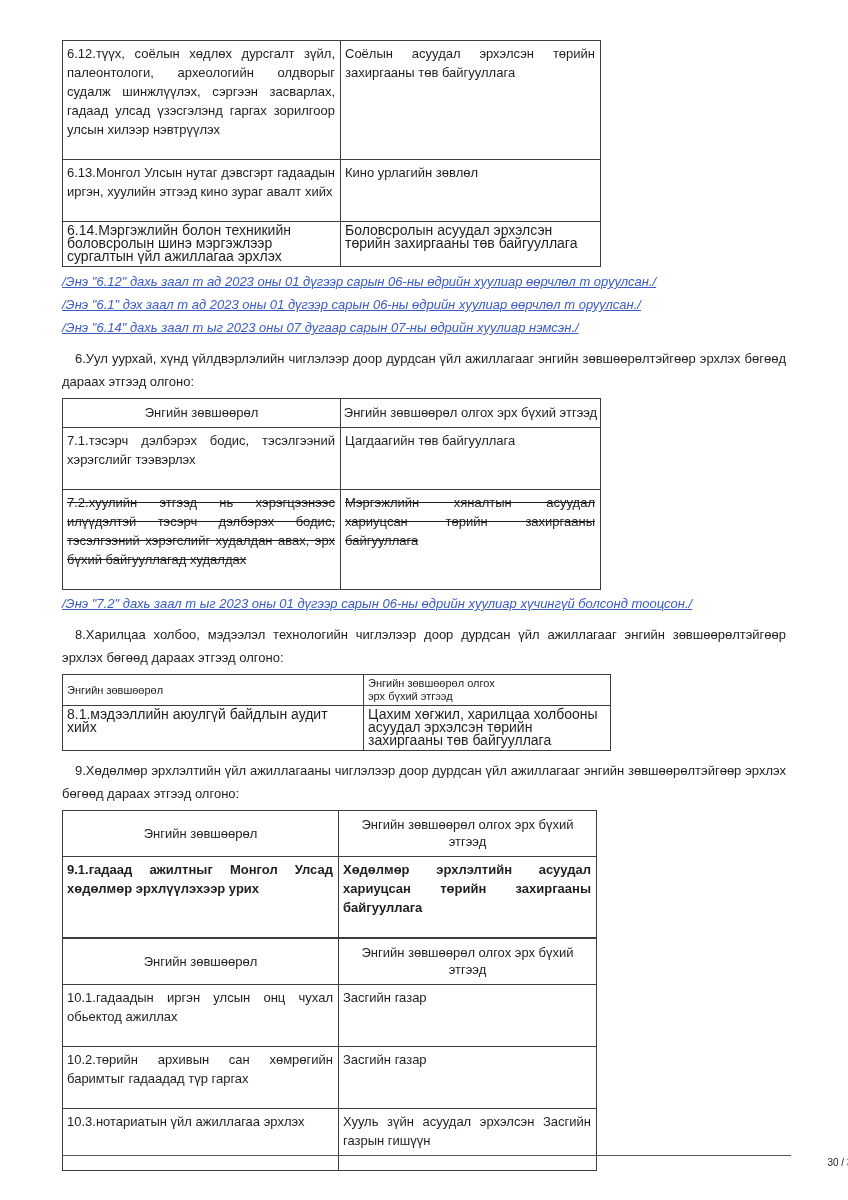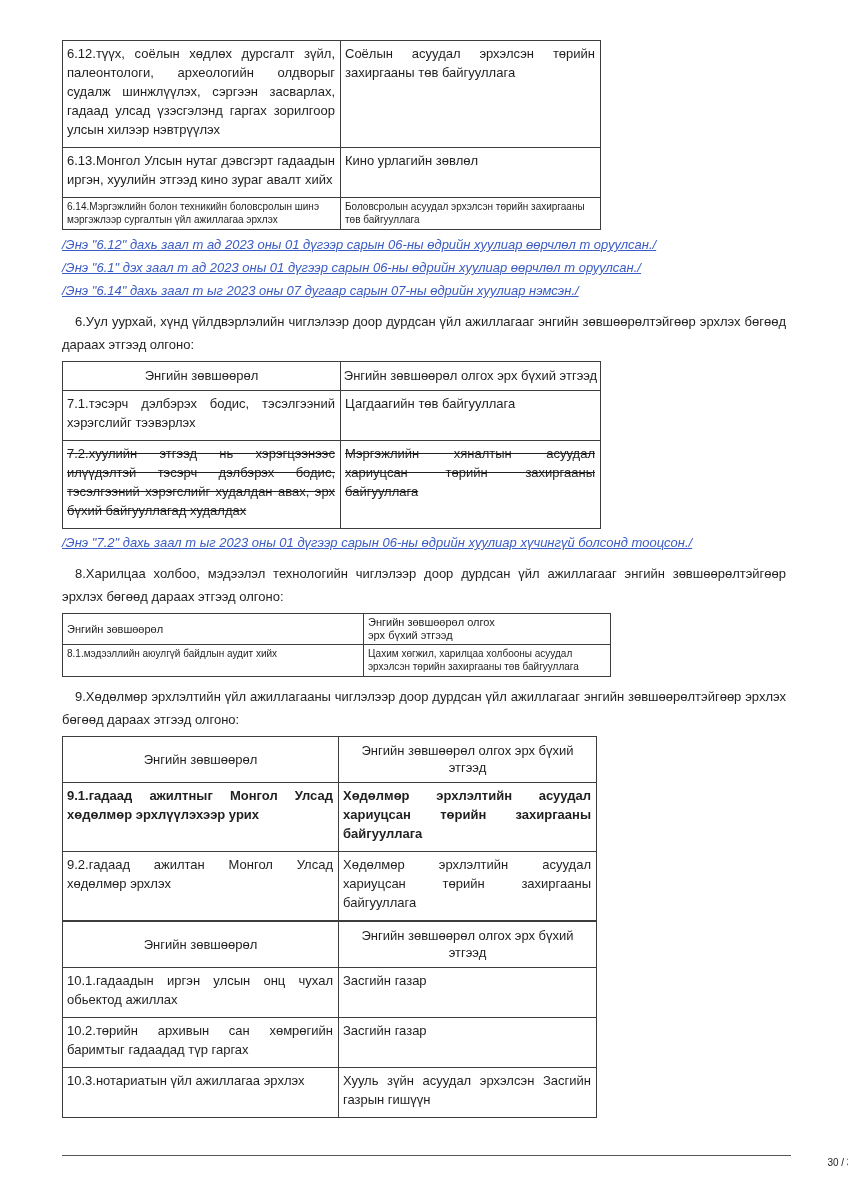--- a/index.html
+++ b/index.html
@@ -17,29 +17,29 @@
   table { border-collapse: collapse; table-layout: fixed; }
   .t, .t td { border: 1px solid #3d3d3d; }
   .t td { vertical-align: top; }
   .t-main { width: 538px; }            
   .t-mid  { width: 534px; }            
   .t-8    { width: 548px; }            
 
   td.big {
     font-size: 13px; line-height: 19px;
     text-align: justify;
-    padding: 3px 5px 8px 4px;
+    padding: 3px 5px 20px 4px;
   }
   td.hdr {
     font-size: 13px; line-height: 17px;
     text-align: center; vertical-align: middle;
     padding: 5px 2px 6px 2px;
   }
   td.sm {
-    font-size: 10px; line-height: 13px;
+    font-size: 14px; line-height: 13px;
     text-align: left; vertical-align: top;
     padding: 2px 4px 3px 4px;
   }
   td.hdr8 {
     font-size: 11px; line-height: 13px;
     text-align: left; vertical-align: middle;
     padding: 2px 4px;
   }
   .pre { white-space: pre-line; margin-top: 40px; }
   .struck { text-decoration: line-through; }
@@ -170,24 +170,20 @@
       </colgroup>
     <tbody>
       <tr>
         <td class="hdr">Энгийн зөвшөөрөл</td>
         <td class="hdr">Энгийн зөвшөөрөл олгох эрх бүхий этгээд</td>
       </tr>
       <tr>
         <td class="big pb10">9.1.гадаад ажилтныг Монгол Улсад хөдөлмөр эрхлүүлэхээр урих</td>
         <td class="big pb10">Хөдөлмөр эрхлэлтийн асуудал хариуцсан төрийн захиргааны байгууллага</td>
       </tr>
-      <tr>
-        <td class="big pb26">9.2.гадаад ажилтан Монгол Улсад хөдөлмөр эрхлэх</td>
-        <td class="big pb26">Хөдөлмөр эрхлэлтийн асуудал хариуцсан төрийн захиргааны байгууллага</td>
-      </tr>
     </tbody>
   </table>
 
   <table class="t t-mid">
     <colgroup>
         <col style="width:276px">
         <col style="width:258px">
       </colgroup>
     <tbody>
       <tr>

